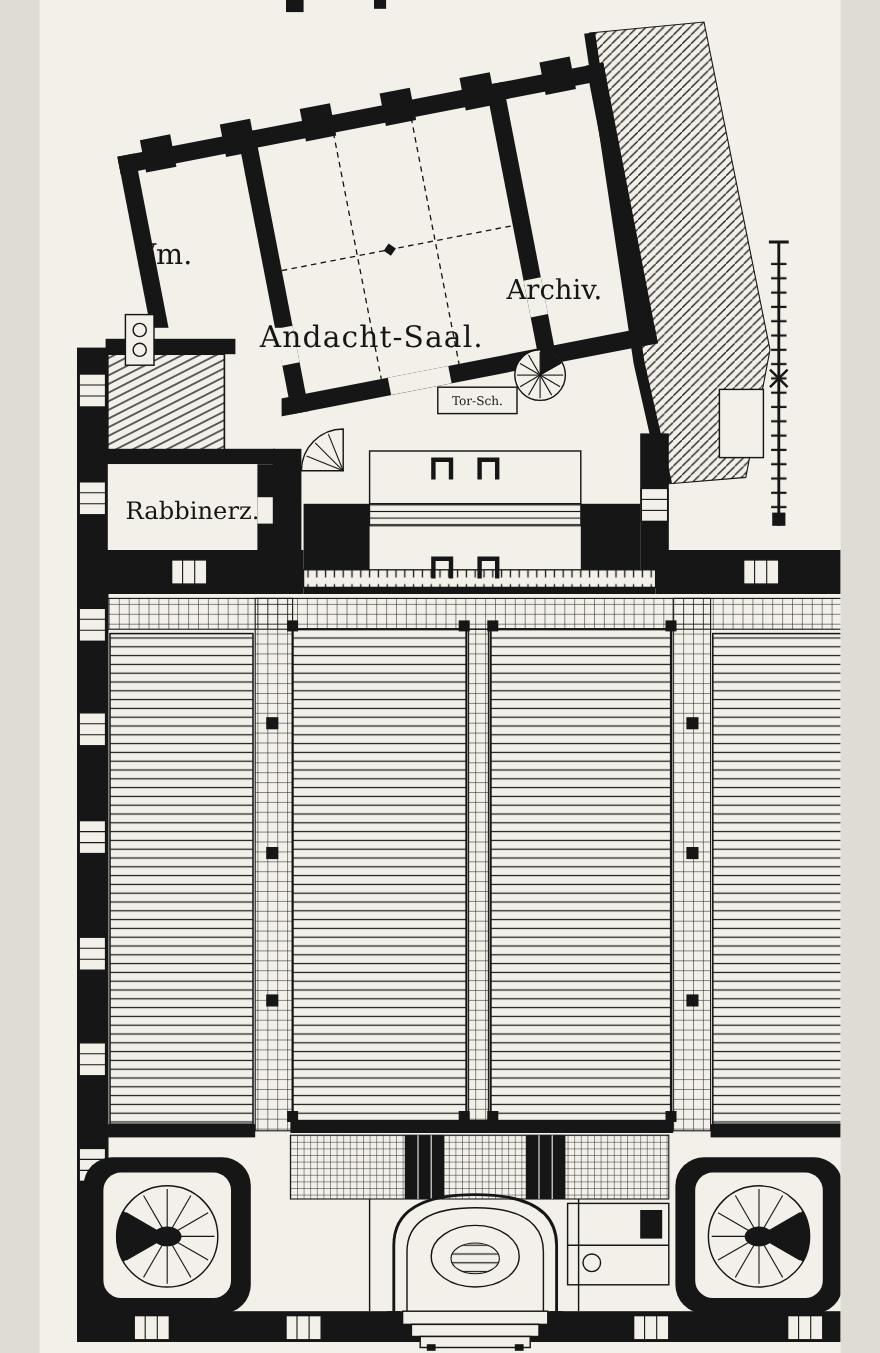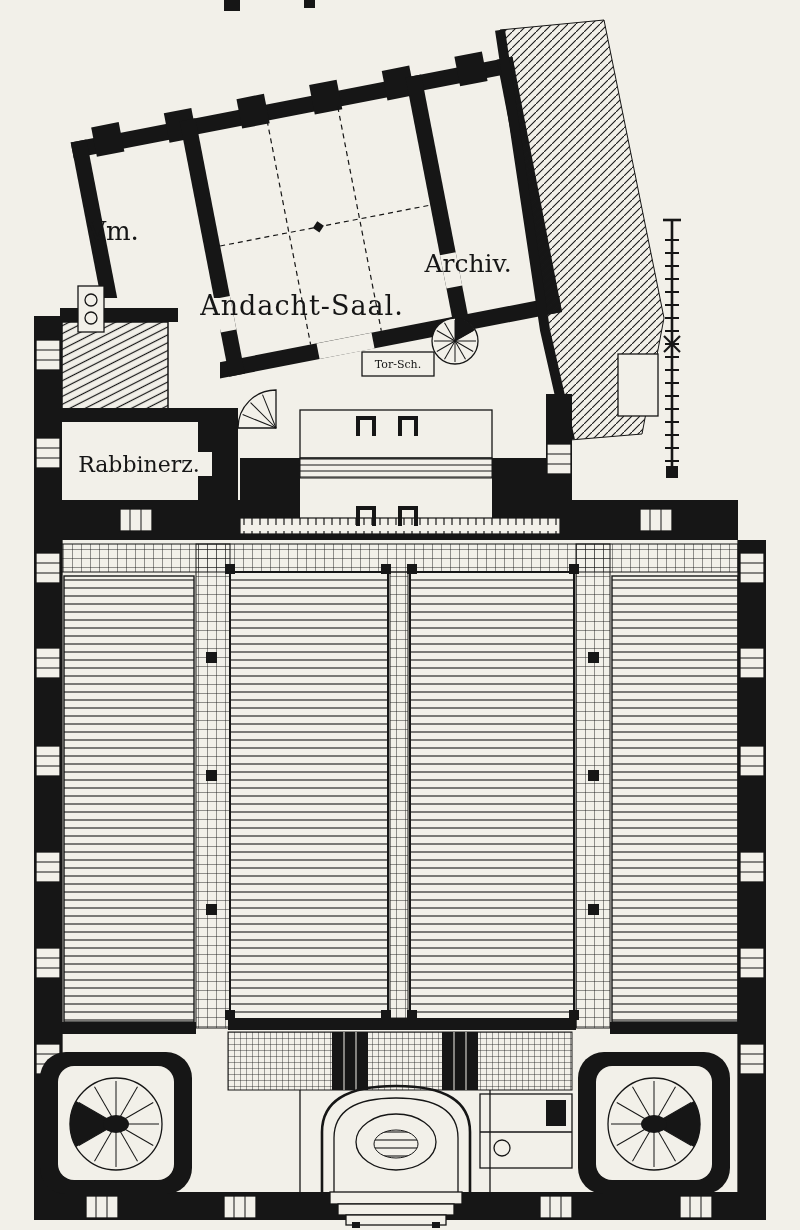--- a/index.html
+++ b/index.html
@@ -1,16 +1,16 @@
 <!DOCTYPE html>
 <html><head>
 <meta charset="utf-8">
 <style>
   html,body{margin:0;padding:0;background:#dedcd4;}
-  .stage{position:relative;width:800px;height:1230px;margin:0 auto;background:#f2f0e9;overflow:hidden;}
+  .stage{position:relative;width:728px;height:1230px;margin:0 auto;background:#f2f0e9;overflow:hidden;}
   svg{display:block;}
   .ink{fill:#161616;}
   .paper{fill:#f2f0e9;}
   .ln{stroke:#161616;fill:none;stroke-width:1.3;}
   .ln2{stroke-width:2.2;}
   .ln3{stroke-width:2.6;}
   .pf{fill:#f2f0e9;stroke:#161616;stroke-width:1.3;}
   .dash{stroke-dasharray:5 4;stroke-width:1.2;}
   .lbl{fill:#161616;font-family:"DejaVu Serif","Liberation Serif",serif;text-anchor:middle;}
 </style>

